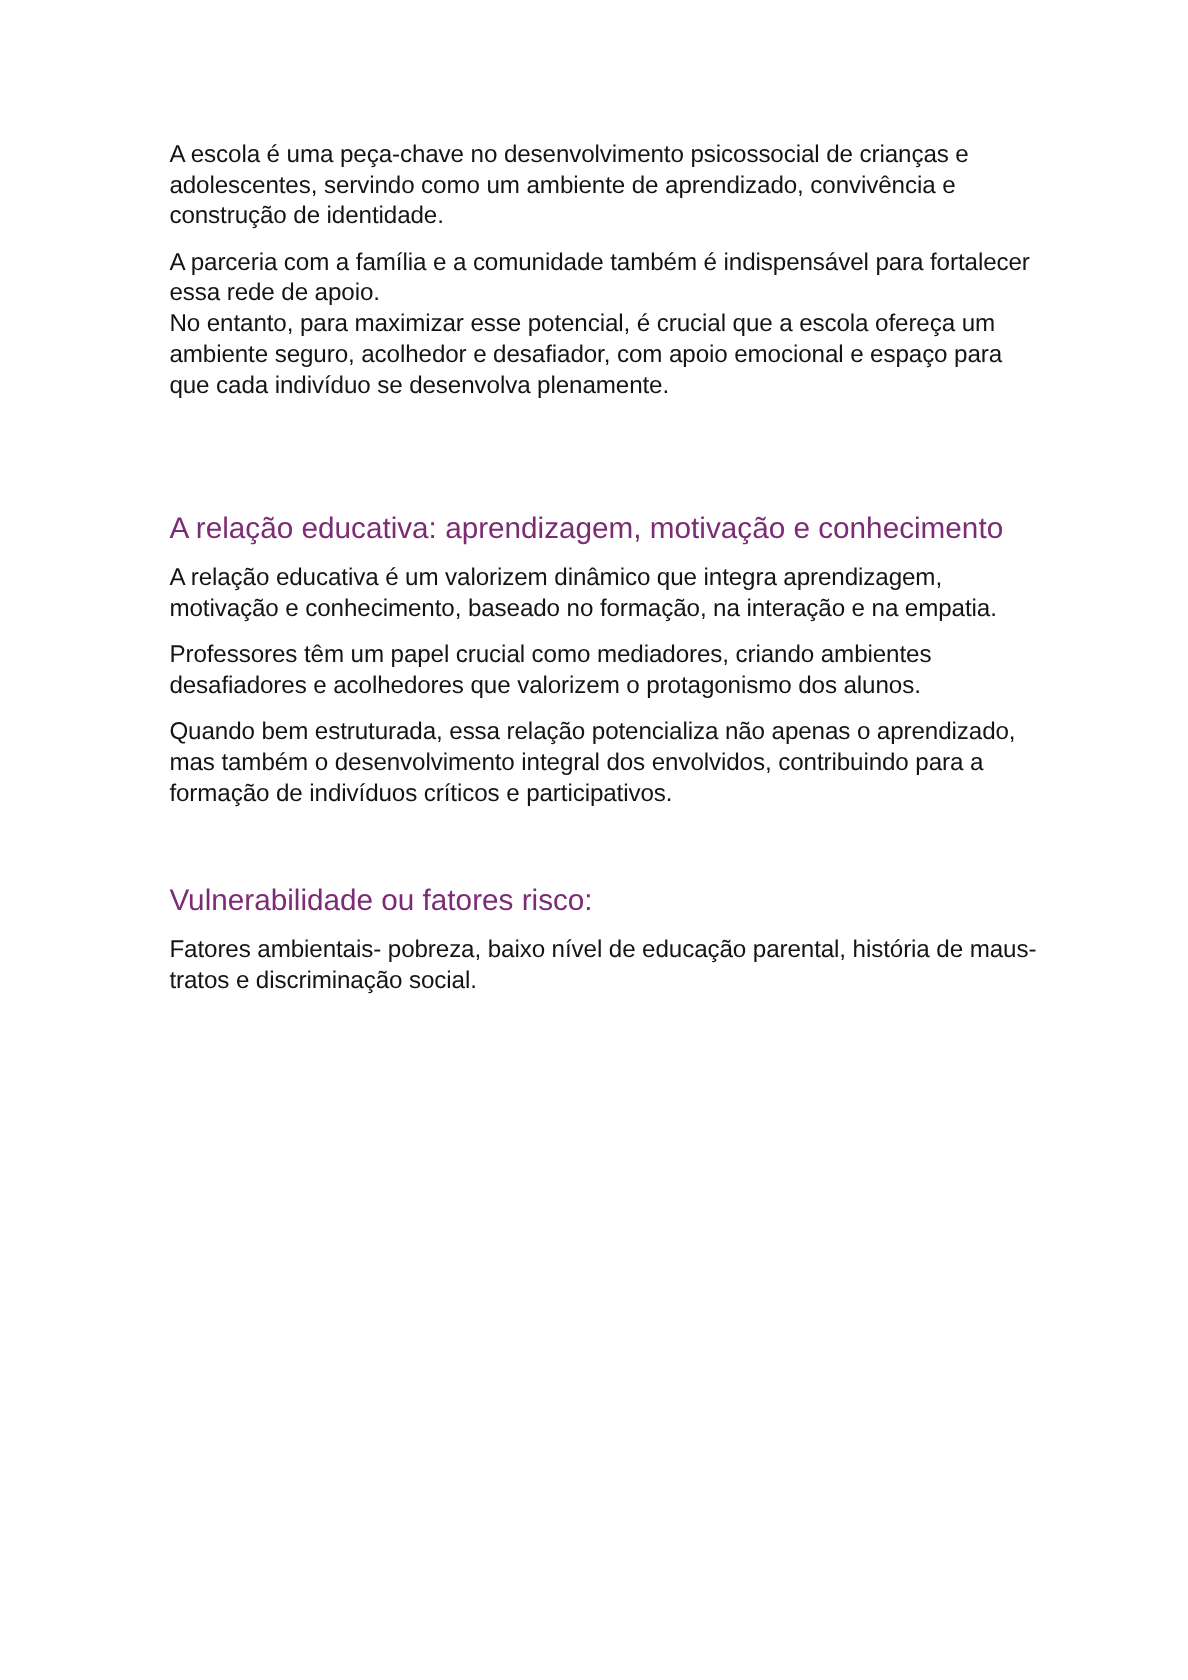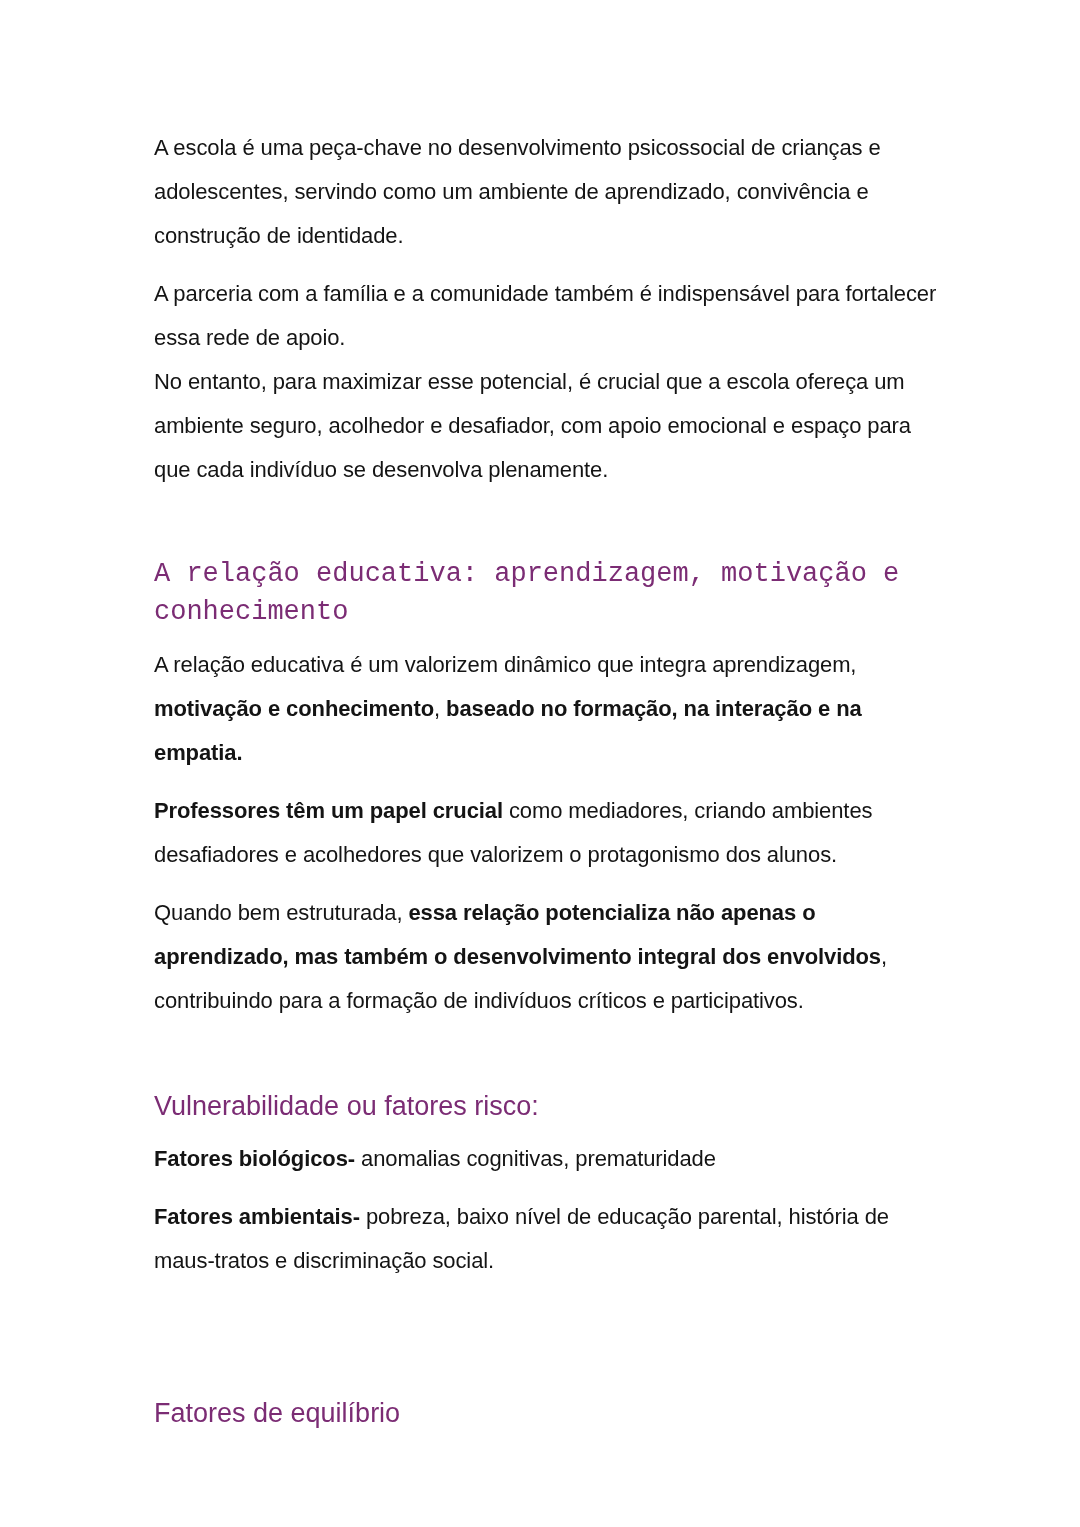--- a/index.html
+++ b/index.html
@@ -1,39 +1,37 @@
 <!DOCTYPE html>
 <html><head>
   <meta charset="utf-8">
   <style>
     html, body { margin: 0; padding: 0; background: #ffffff; }
     body { width: 1080px; height: 1527px; position: relative; overflow: hidden; font-family: "Liberation Sans", sans-serif; color: #141414; }
     .page { position: absolute; left: 154px; top: 126px; width: 790px; }
-    p { margin: 0; font-size: 22px; line-height: 44px; letter-spacing: -0.1px; }
-    b { font-weight: bold; }
+    p { margin: 0; font-size: 22px; line-height: 28px; letter-spacing: -0.1px; }
+    b { font-weight: normal; }
     h2 { margin: 0; font-weight: normal; font-size: 27px; line-height: 38px; color: #7b2c74; }
   </style>
 </head>
 <body>
 
 <div class="page">
 
   <p style="margin-bottom:14px;">A escola é uma peça-chave no desenvolvimento psicossocial de crianças e adolescentes, servindo como um ambiente de aprendizado, convivência e construção de identidade.</p>
   <p>A parceria com a família e a comunidade também é indispensável para fortalecer essa rede de apoio.</p>
   <p style="margin-bottom:14px;">No entanto, para maximizar esse potencial, é crucial que a escola ofereça um ambiente seguro, acolhedor e desafiador, com apoio emocional e espaço para que cada indivíduo se desenvolva plenamente.</p>
 
-  <h2 style="margin-top:63px; margin-bottom:12px;font-family:Liberation Mono, monospace;">A relação educativa: aprendizagem, motivação e conhecimento</h2>
+  <h2 style="margin-top:97px; margin-bottom:12px;">A relação educativa: aprendizagem, motivação e conhecimento</h2>
 
   <p style="margin-bottom:14px;"><span>A relação educativa é um valorizem dinâmico que integra aprendizagem, </span><b>motivação e conhecimento</b><span>, </span><b>baseado no formação, na interação e na empatia.</b></p>
 
   <p style="margin-bottom:14px;"><b>Professores têm um papel crucial</b><span> como mediadores, criando ambientes desafiadores e acolhedores que valorizem o protagonismo dos alunos.</span></p>
 
   <p><span>Quando bem estruturada, </span><b>essa relação potencializa não apenas o aprendizado, mas também o desenvolvimento integral dos envolvidos</b><span>, contribuindo para a formação de indivíduos críticos e participativos.</span></p>
 
   <h2 style="margin-top:64px; margin-bottom:12px;">Vulnerabilidade ou fatores risco:</h2>
 
-  <p style="margin-bottom:14px;"><b>Fatores biológicos-</b><span> anomalias cognitivas, prematuridade</span></p>
 
   <p><b>Fatores ambientais-</b><span> pobreza, baixo nível de educação parental, história de maus-tratos e discriminação social.</span></p>
 
-  <h2 style="margin-top:111px;">Fatores de equilíbrio</h2>
 
 </div>
 
 </body></html>

